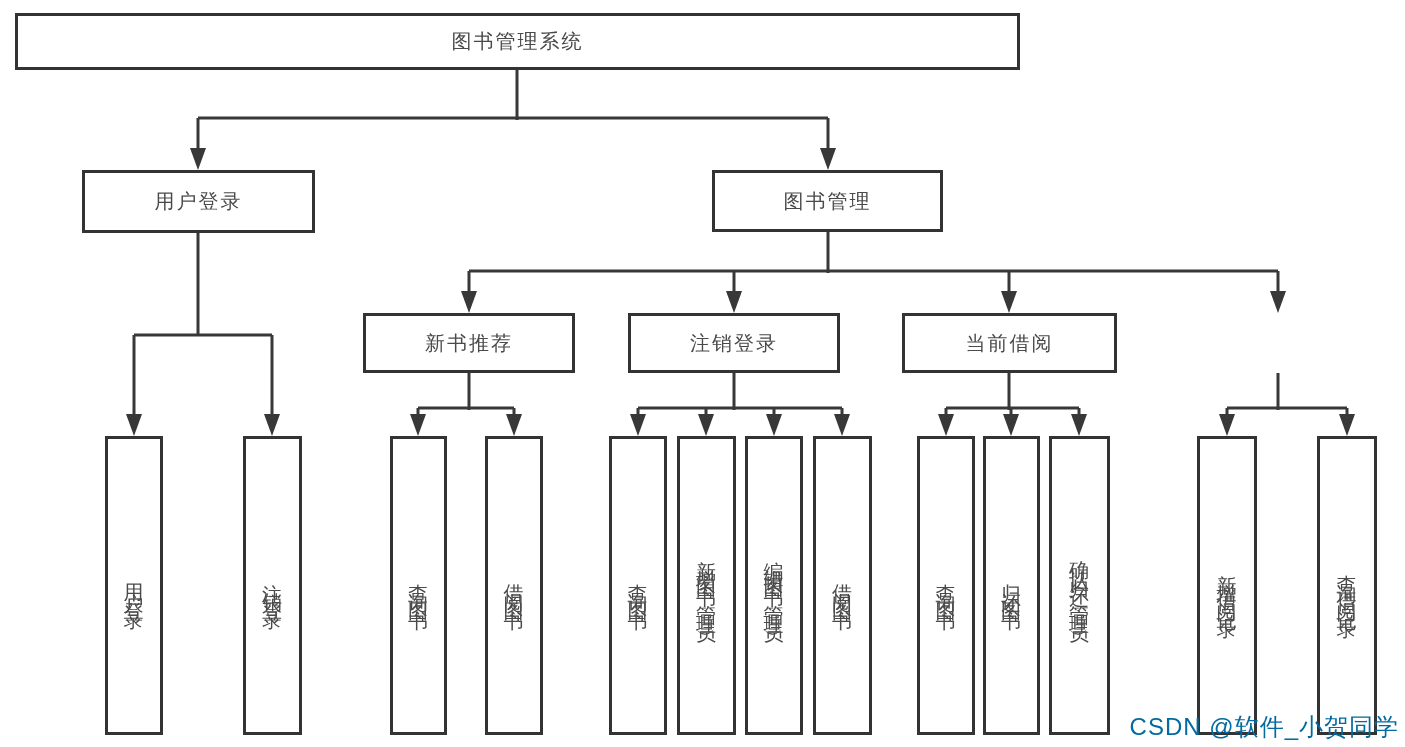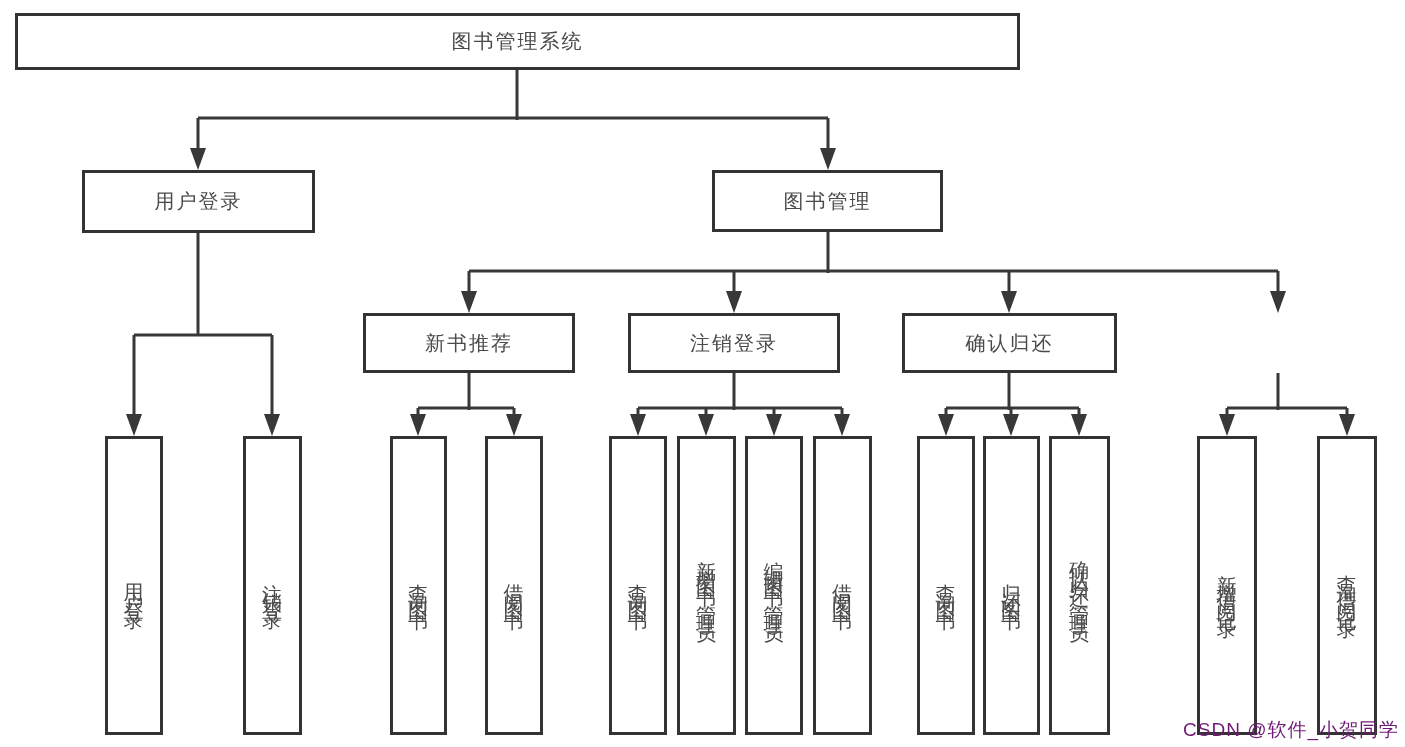--- a/index.html
+++ b/index.html
@@ -42,22 +42,22 @@
     text-orientation:mixed;
     font-size:20px;
     letter-spacing:9px;
     color:#4a4a4a;
     line-height:1;
     white-space:nowrap;
   }
   .watermark{
     position:absolute;
     right:6px;bottom:4px;
-    font-size:19px;
-    color:#701a75;
+    font-size:24px;
+    color:#0369a1;
     letter-spacing:1px;
     white-space:nowrap;
   }
 </style>
 </head>
 <body>
 
 <div class="canvas">
 
   <svg class="connector-layer" width="1405" height="747" viewBox="0 0 1405 747" aria-hidden="true">
@@ -129,21 +129,21 @@
     <span class="hlabel">新书推荐</span>
   </div>
 
   <div class="node" style="left:712px;top:170px;width:231px;height:62px">
     <span class="hlabel">图书管理</span>
   </div>
   <div class="node" style="left:628px;top:313px;width:212px;height:60px">
     <span class="hlabel">注销登录</span>
   </div>
   <div class="node" style="left:902px;top:313px;width:215px;height:60px">
-    <span class="hlabel">确认归还</span>
+    <span class="hlabel">当前借阅</span>
   </div>
 
   <div class="leaf" style="left:105px;width:58px">
     <span class="vlabel">用户登录</span>
   </div>
   <div class="leaf" style="left:243px;width:59px">
     <span class="vlabel">注销登录</span>
   </div>
 
   <div class="leaf" style="left:390px;width:57px">

